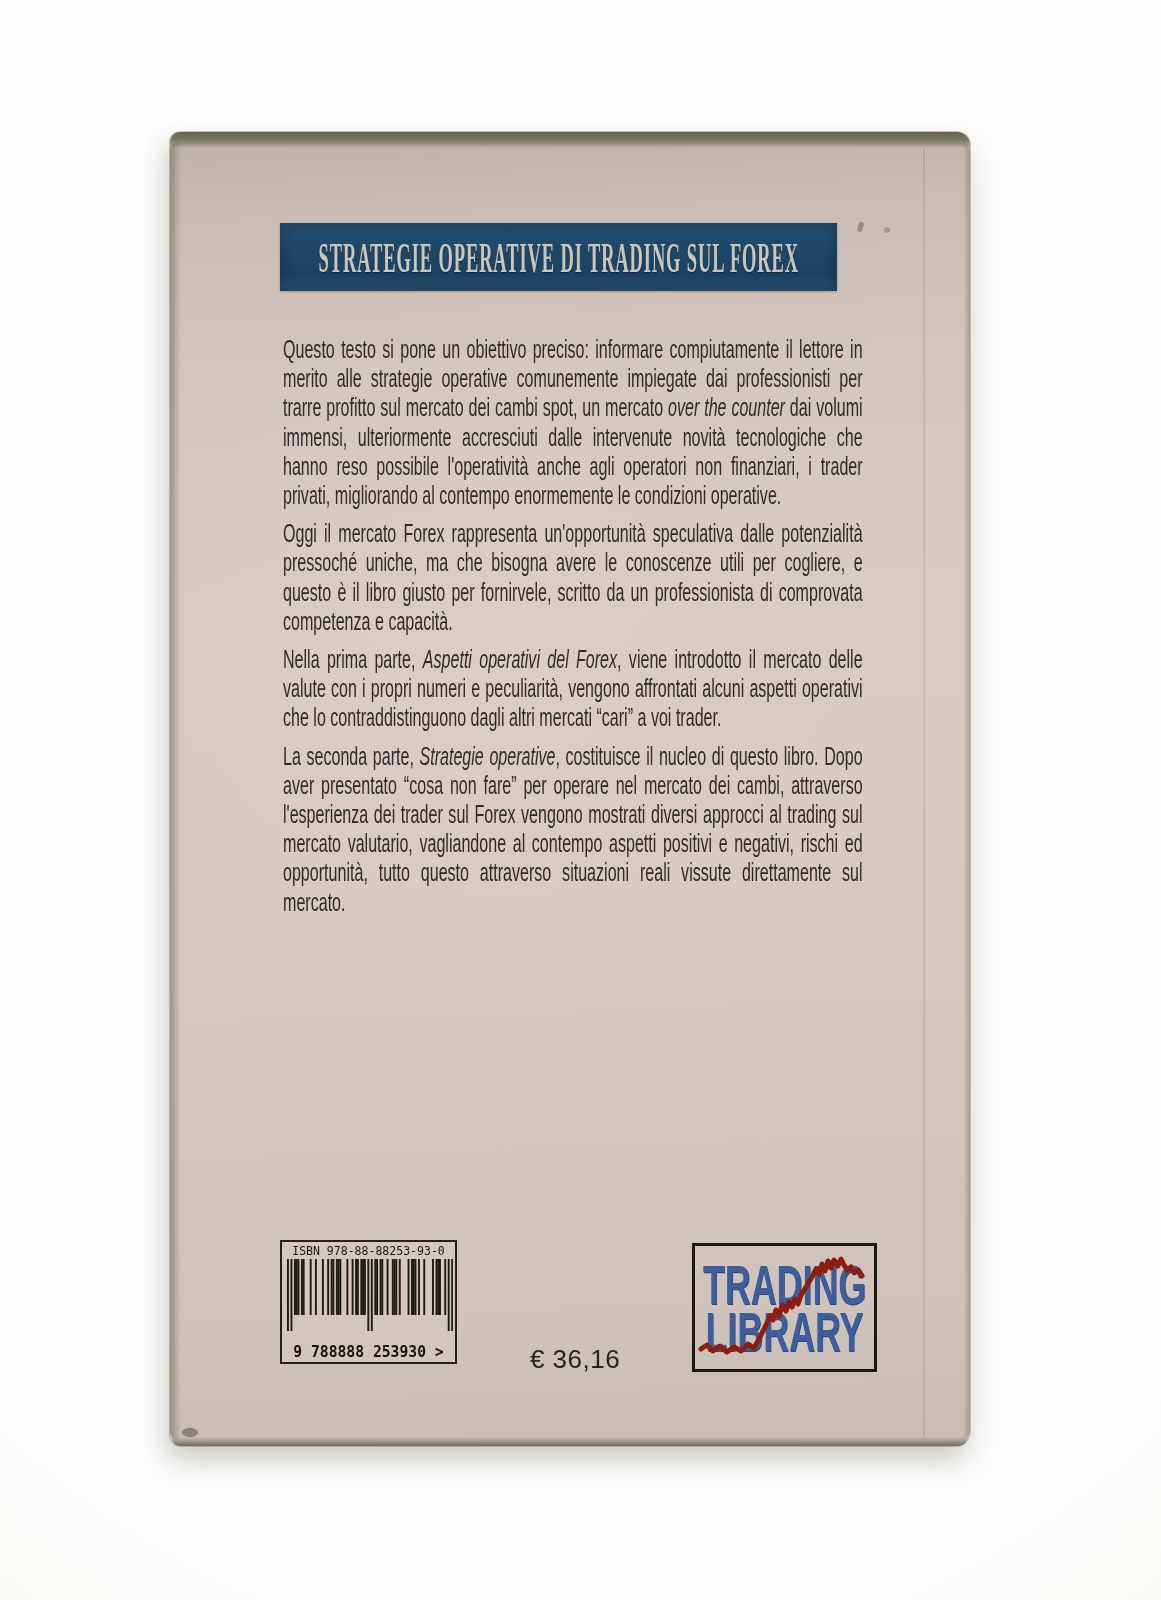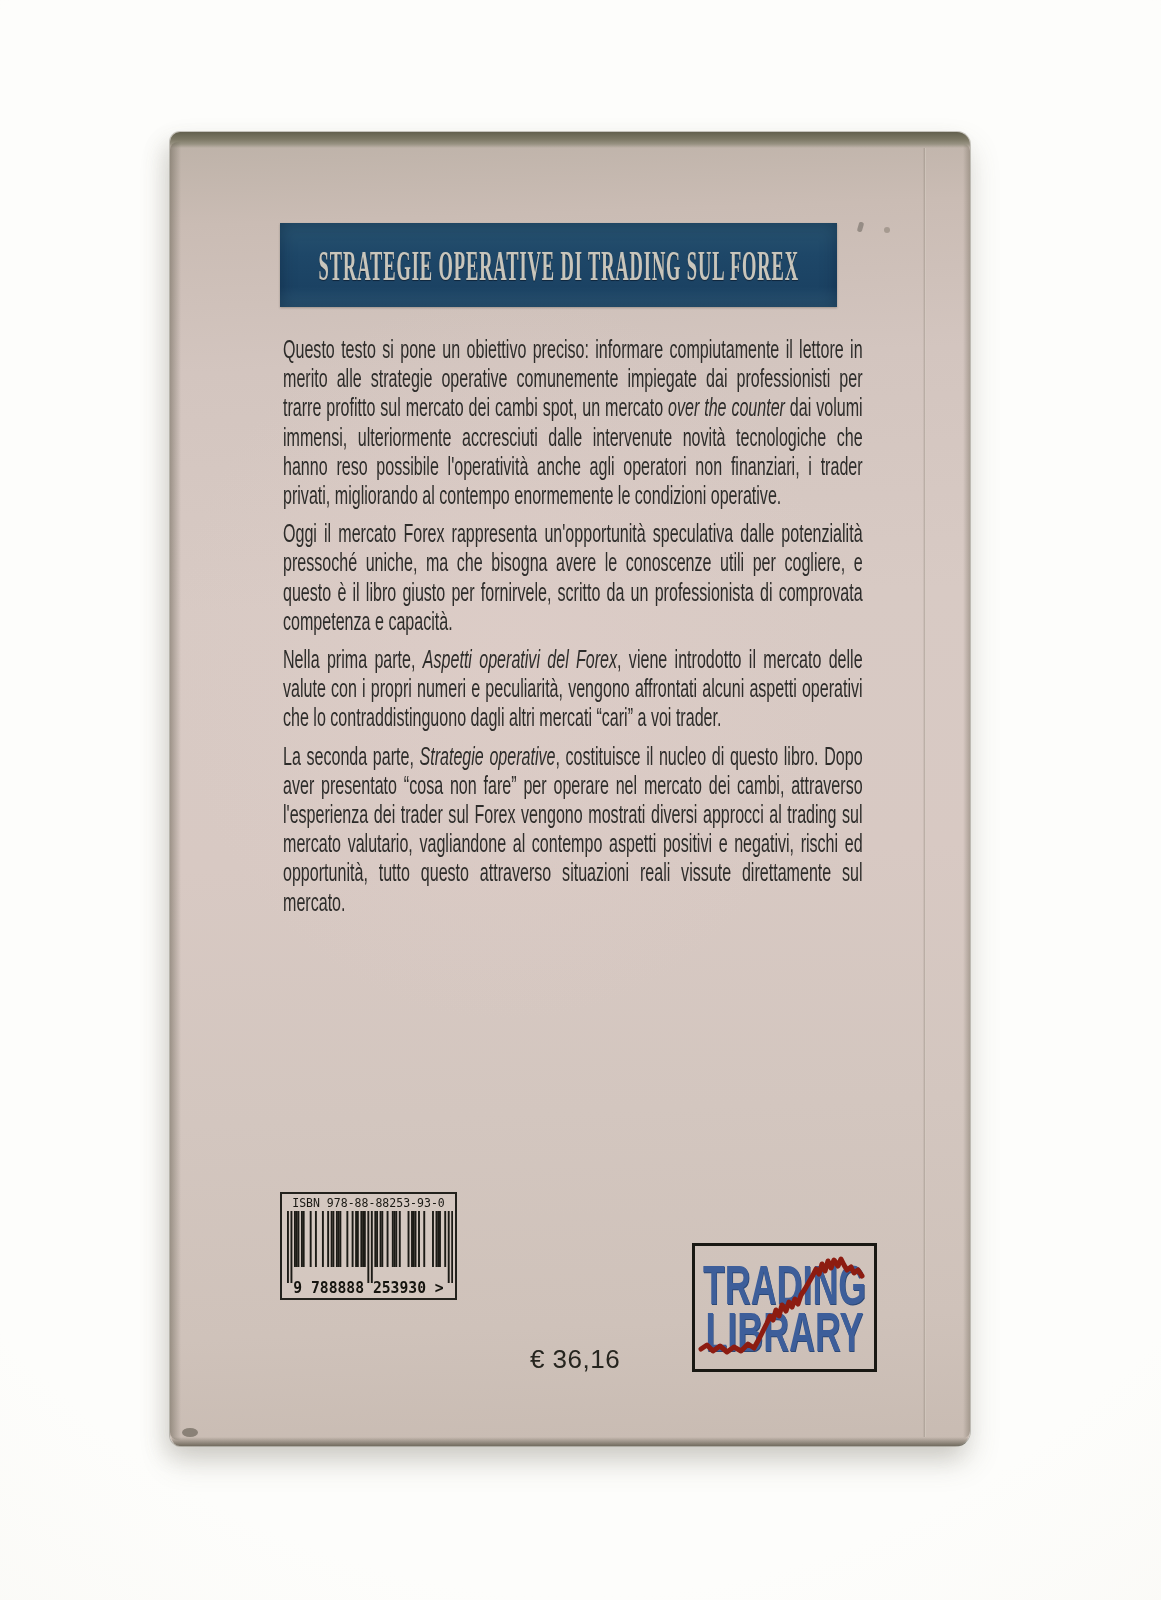--- a/index.html
+++ b/index.html
@@ -28,21 +28,21 @@
   .edge-right{position:absolute;right:0;top:12px;bottom:8px;width:7px;border-radius:0 10px 10px 0;
     background:linear-gradient(270deg,rgba(118,110,96,.45),rgba(118,110,96,0));}
   .crease{position:absolute;left:753px;top:16px;bottom:9px;width:3px;
     background:linear-gradient(90deg,rgba(255,255,255,0),rgba(122,112,100,.34) 45%,rgba(238,230,220,.55) 100%);}
   .speck{position:absolute;background:rgba(106,100,92,.55);border-radius:2px;}
   .speck.s1{left:688px;top:90px;width:5px;height:10px;transform:rotate(16deg);}
   .speck.s2{left:714px;top:95px;width:6px;height:6px;border-radius:50%;background:rgba(120,110,98,.45);}
   .speck.s3{left:12px;top:1296px;width:16px;height:9px;border-radius:50%;background:rgba(74,70,58,.5);}
 
   .banner{
-    position:absolute;left:110px;top:91px;width:557px;height:84px;
+    position:absolute;left:110px;top:91px;width:557px;height:68px;
     background:linear-gradient(180deg,#27526f 0%,#1e4768 38%,#1b4263 76%,#2a5472 100%);
     display:flex;align-items:center;justify-content:center;
     box-shadow:inset 0 0 16px rgba(0,18,36,.35), 0 1px 2px rgba(70,64,54,.35);
   }
   .banner-text{
     white-space:nowrap;font-family:"Liberation Serif",serif;font-weight:700;
     font-size:41px;letter-spacing:2px;color:#c9c6bc;
     transform:scaleX(.45) scaleY(1.05);transform-origin:center;
     text-shadow:0 1px 1px rgba(8,22,38,.65), 0 0 1px rgba(200,198,188,.4);
   }
@@ -50,21 +50,21 @@
   .blurb{
     position:absolute;left:113px;top:203px;width:920px;
     transform:scaleX(.63);transform-origin:left top;
     font-size:25.5px;line-height:29.2px;color:#2d2c2a;
     text-align:justify;
   }
   .blurb p{margin:0 0 9px 0;}
   .blurb em{font-style:italic;}
 
   .barcode-box{
-    position:absolute;left:110px;top:1060px;width:177px;height:108px;
+    position:absolute;left:110px;top:1108px;width:177px;height:124px;
     border:2px solid #23221d;box-sizing:border-box;
     background:rgba(222,212,204,.25);
   }
   .isbn-line{
     position:absolute;top:2px;left:0;width:100%;text-align:center;
     font-family:"DejaVu Sans Mono",monospace;font-size:12px;letter-spacing:0px;
     color:#191813;white-space:nowrap;transform:scaleX(.96);
   }
   .bars{position:absolute;left:5px;top:17px;}
   .barcode-digits{

